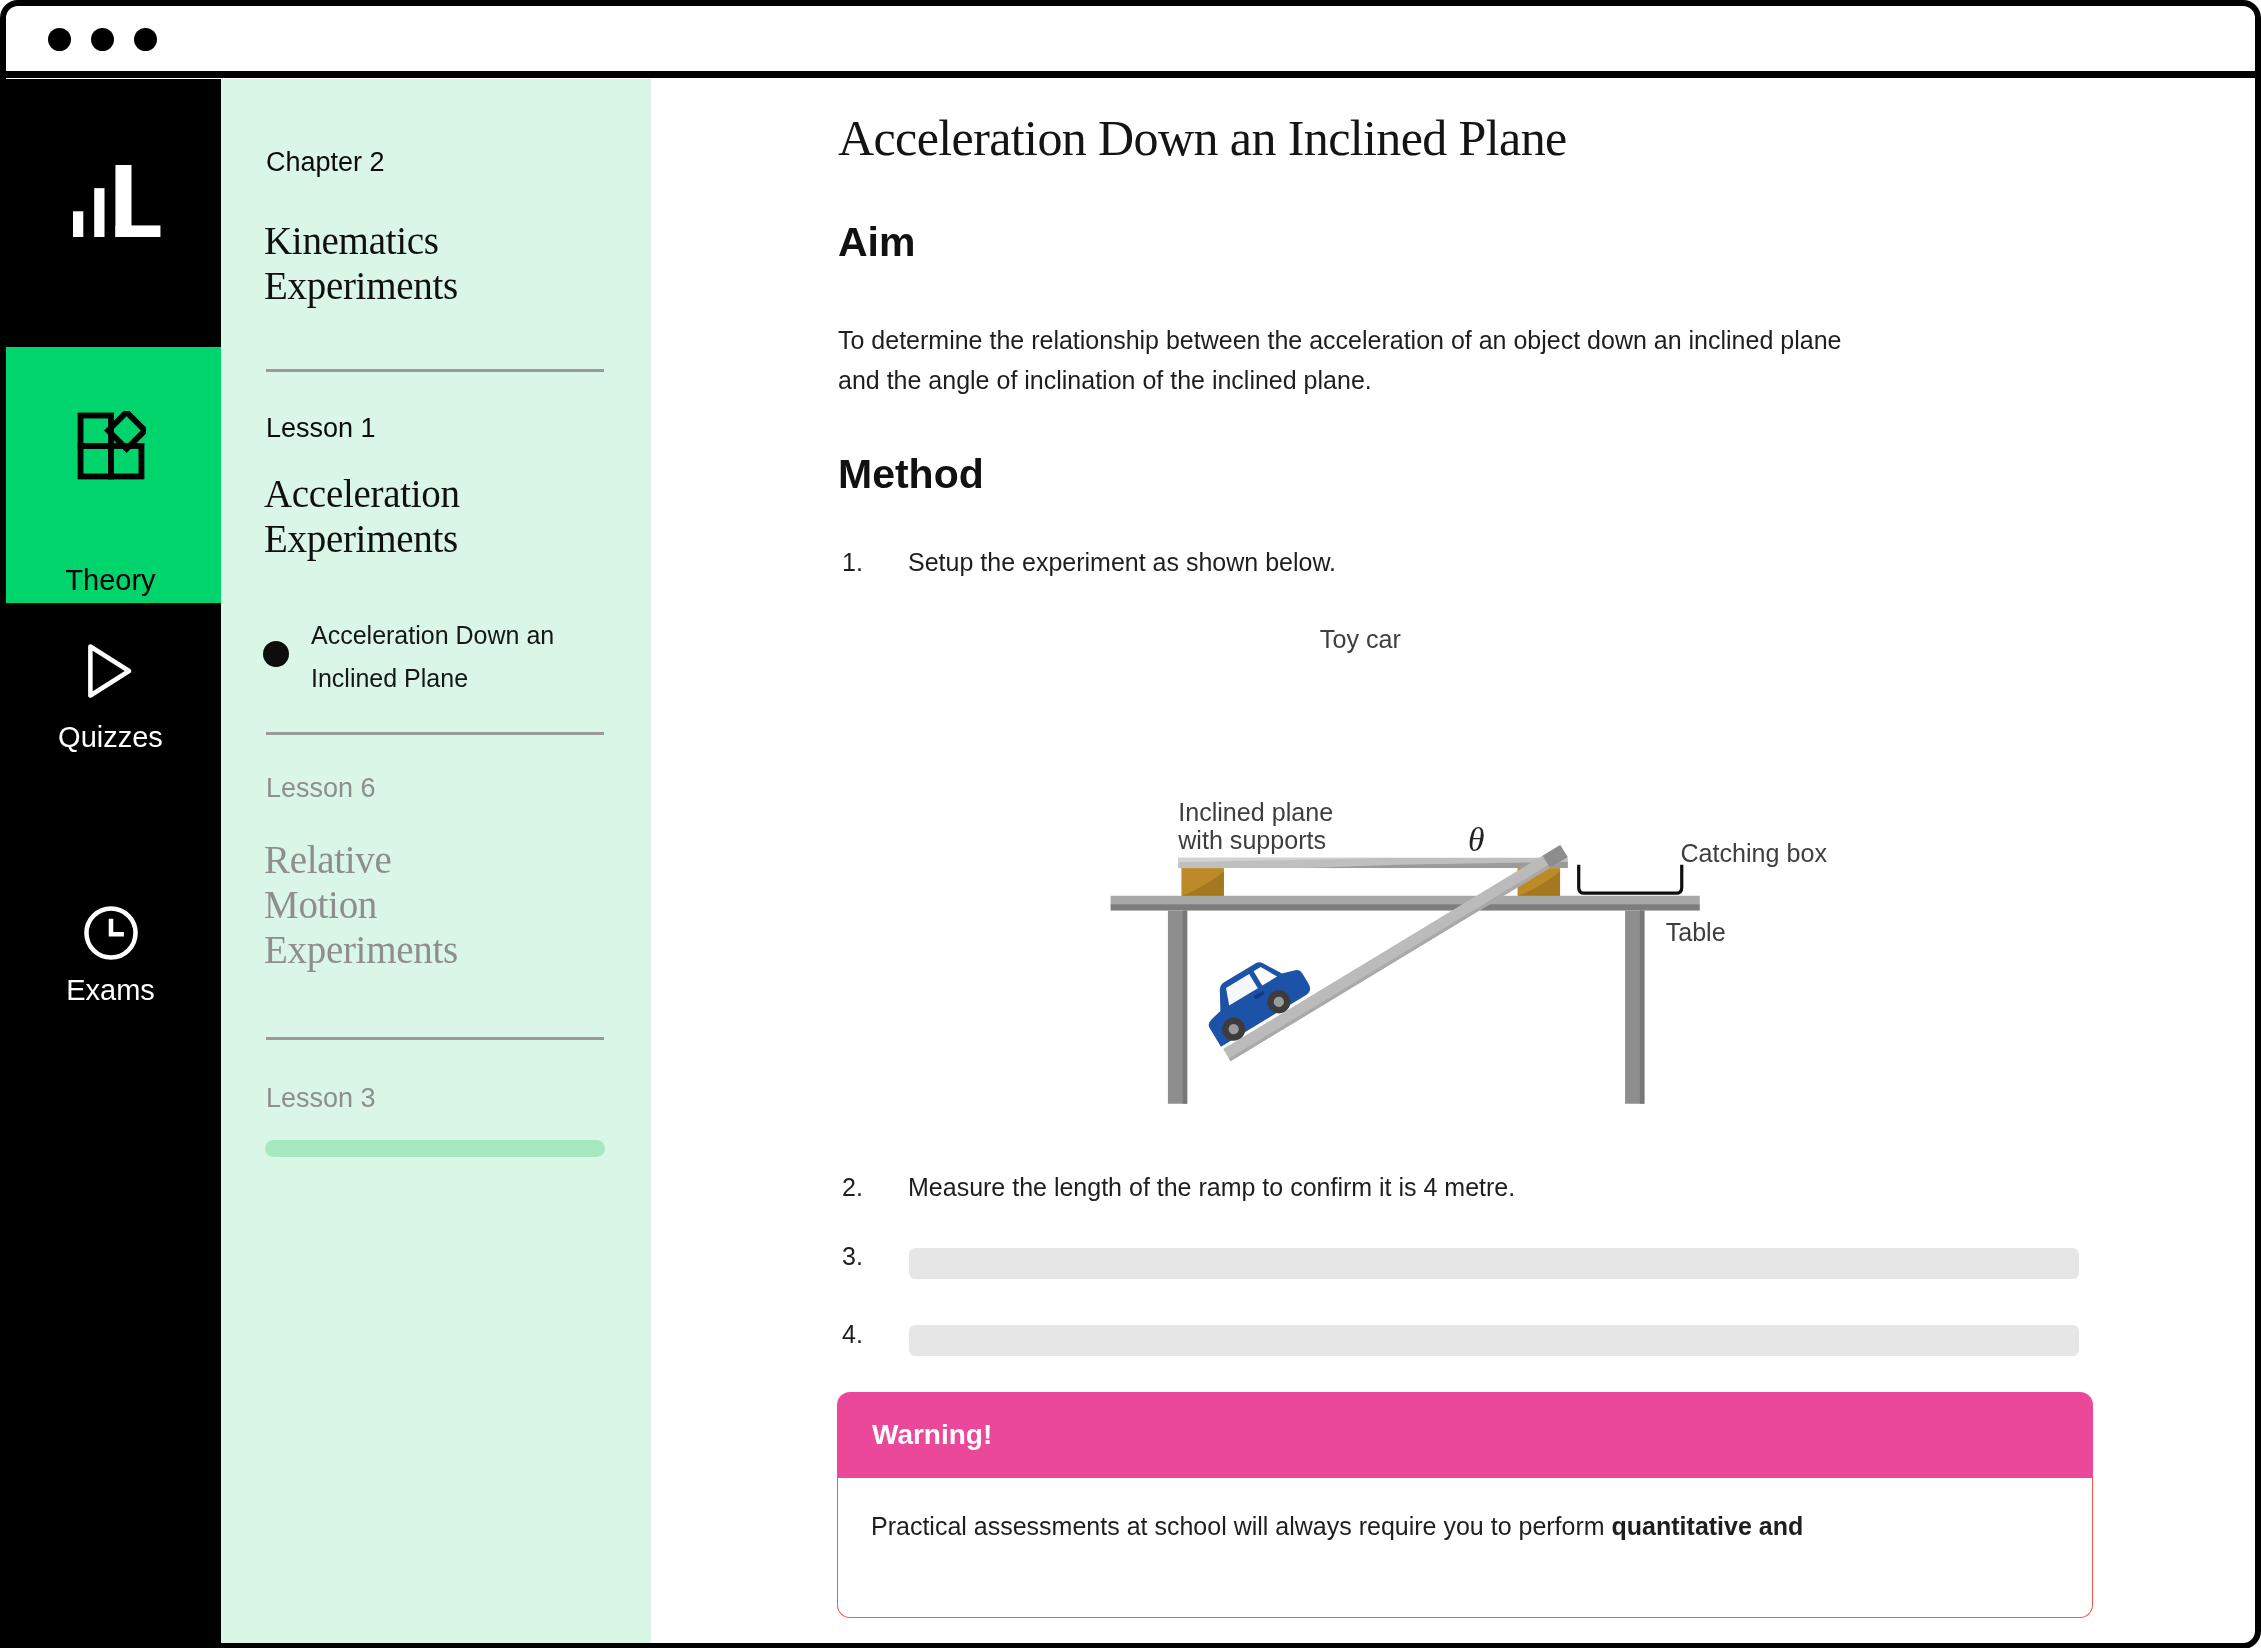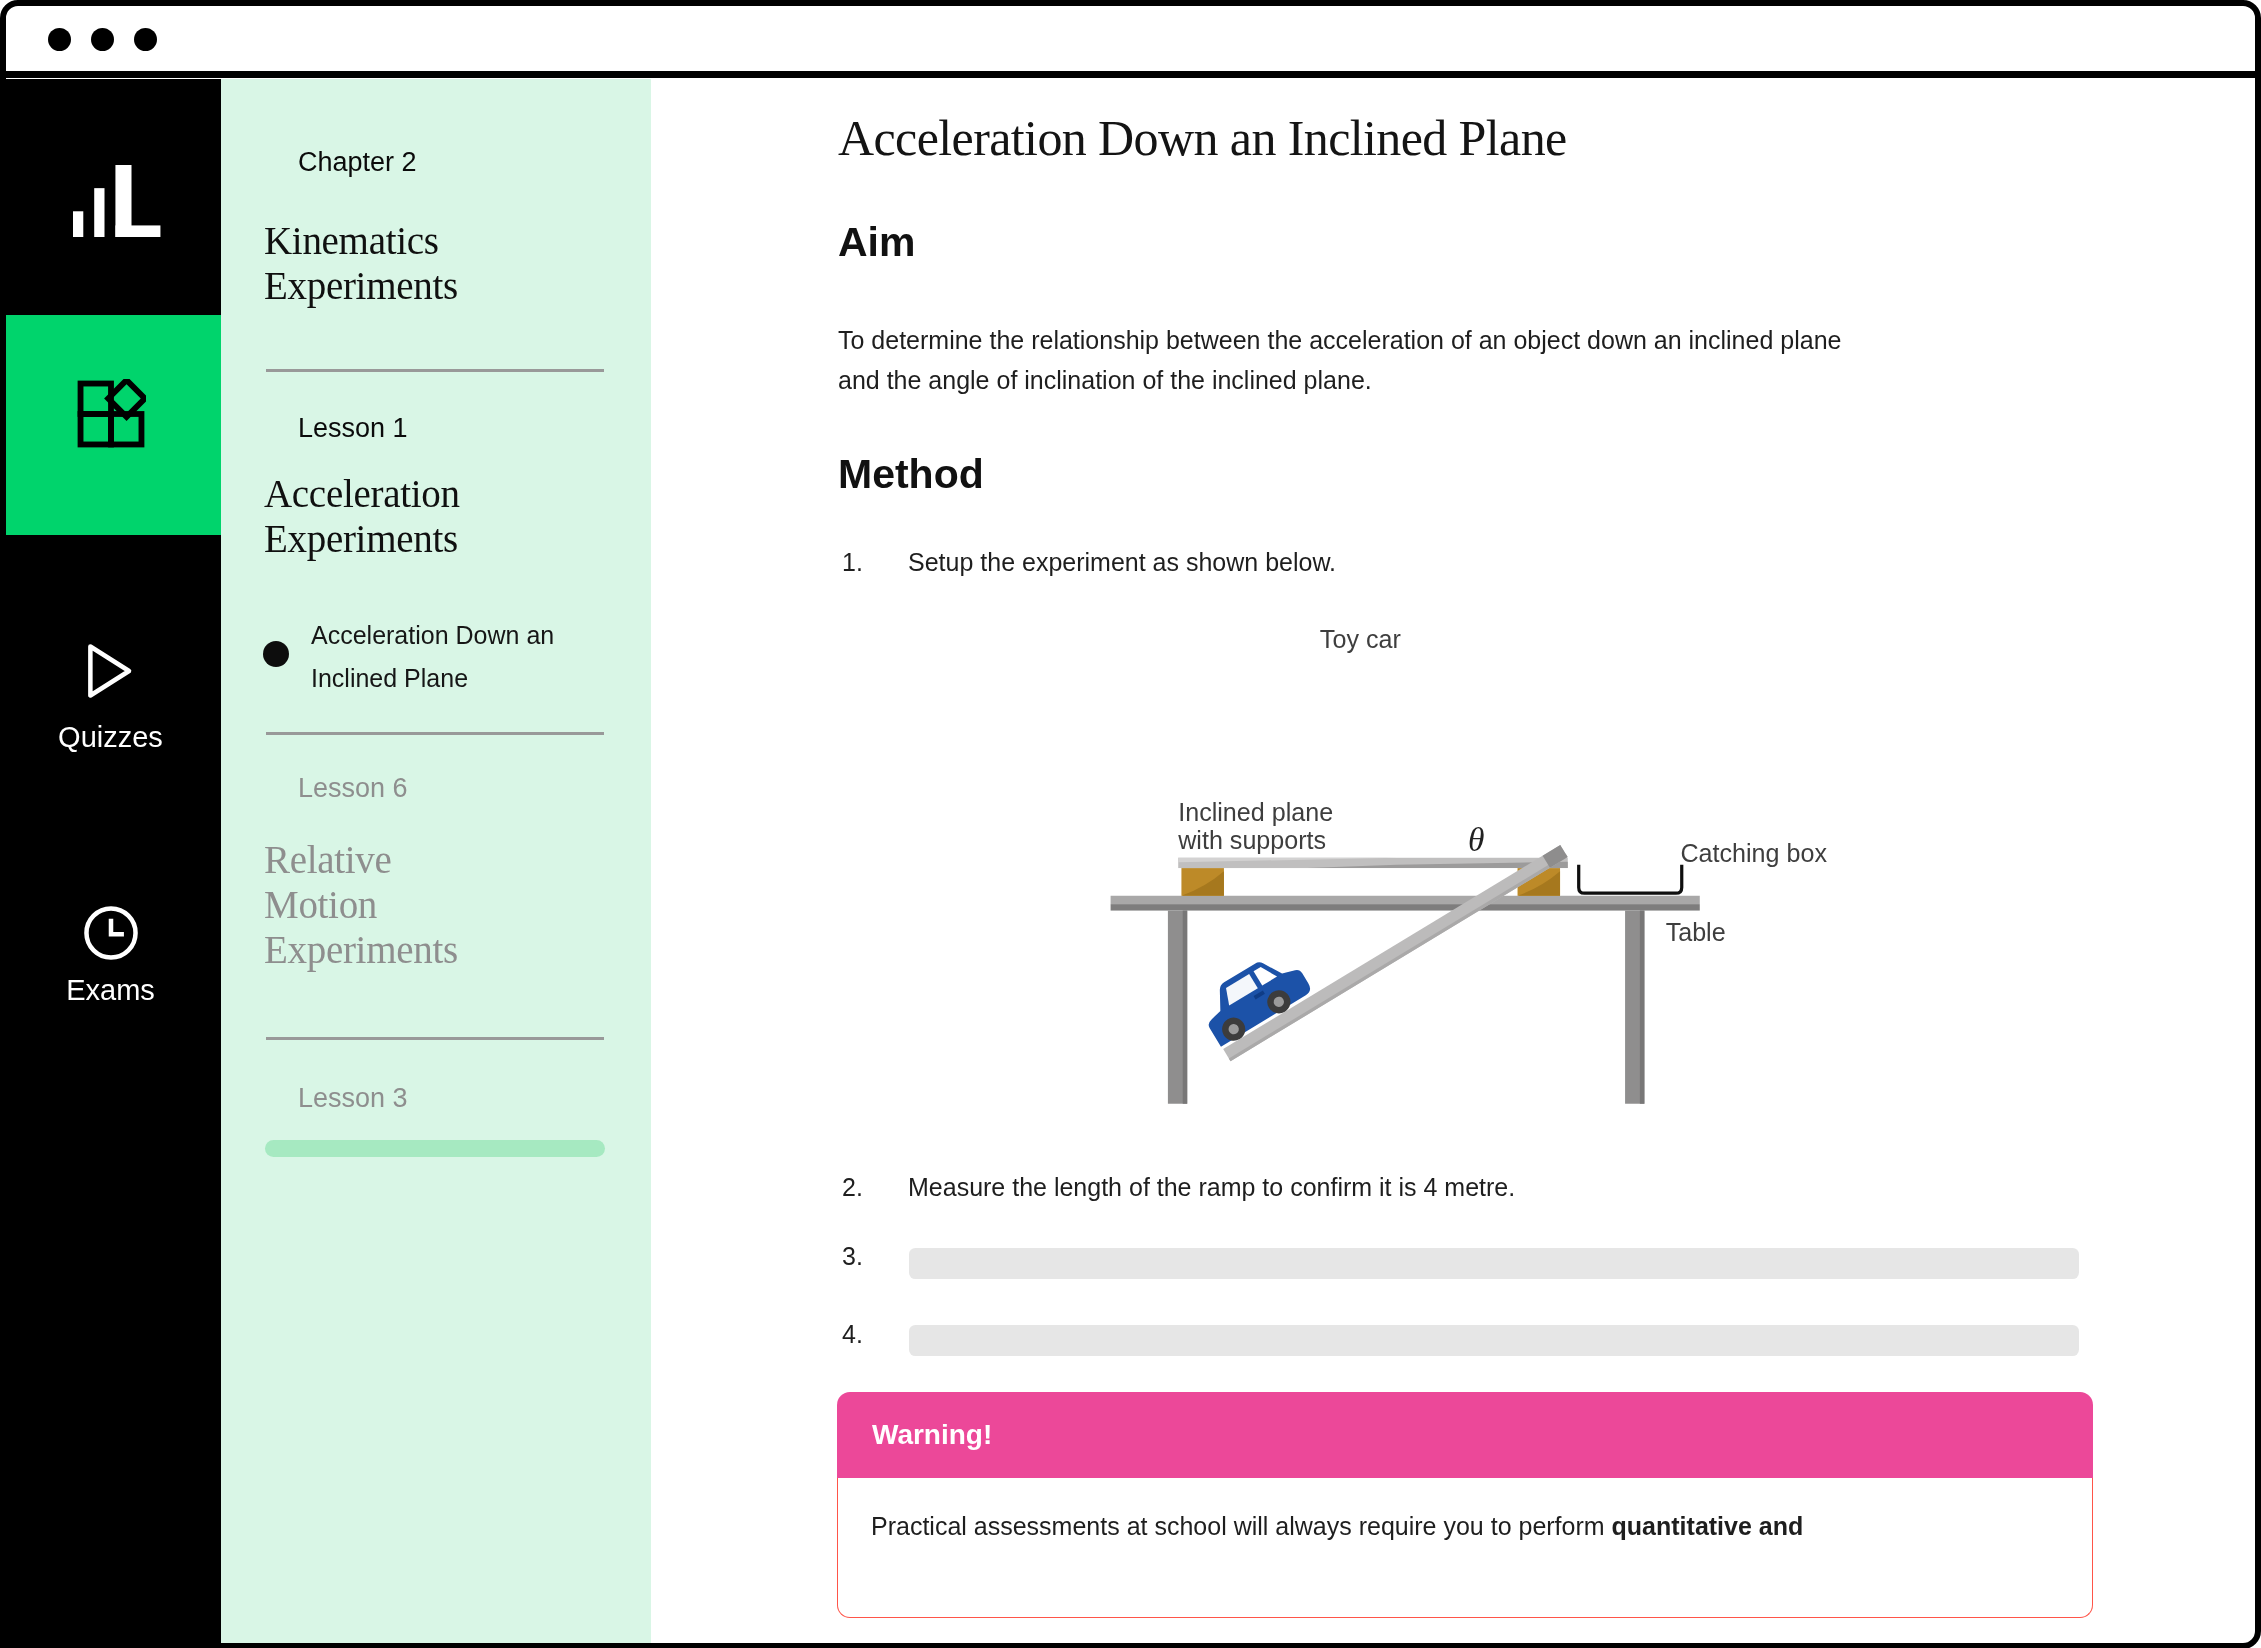--- a/index.html
+++ b/index.html
@@ -8,27 +8,27 @@
   .window-frame{position:absolute;inset:0;border:6.4px solid #000;border-radius:18px;
         pointer-events:none;z-index:60;}
   
   .titlebar{position:absolute;left:0;top:0;width:2261px;height:71px;background:#fff;
         border-bottom:7.7px solid #000;z-index:5;}
   .dot{position:absolute;top:28px;width:23px;height:23px;border-radius:50%;background:#000;}
   
   .app-sidebar{position:absolute;left:0;top:79px;width:221px;height:1570px;background:#000;z-index:4;}
   .logo{position:absolute;left:65px;top:86px;}
   .nav-item{position:absolute;left:0;width:221px;text-align:center;}
-  .nav-theory{top:236px;height:220px;background:#00D46C;}
+  .nav-theory{top:268px;height:256px;background:#00D46C;}
   .nav-theory .nav-label{color:#000;}
   .nav-icon{position:absolute;left:50%;transform:translateX(-50%);}
   .nav-label{position:absolute;left:0;width:100%;font-size:29px;color:#fff;}
   
   .lesson-sidebar{position:absolute;left:221px;top:79px;width:430px;height:1570px;background:#D9F6E6;z-index:3;}
-  .ls-eyebrow{position:absolute;left:45px;font-size:27px;color:#0B0B0B;margin-left:32px;}
+  .ls-eyebrow{position:absolute;left:45px;font-size:27px;color:#0B0B0B;}
   .ls-eyebrow.muted,.ls-title.muted{color:#8E8E8E;}
   .ls-title{position:absolute;left:43px;font-family:"Liberation Serif","DejaVu Serif",serif;
         font-size:39px;color:#101010;letter-spacing:-0.3px;}
   .ls-divider{position:absolute;left:45px;width:338px;height:3.2px;background:#999;}
   .ls-topic{position:absolute;left:90px;font-size:25px;line-height:43px;color:#161616;}
   .ls-bullet{position:absolute;left:42px;width:26px;height:26px;border-radius:50%;background:#0d0d0d;}
   .progress-bar{position:absolute;left:44px;top:1061px;width:340px;height:17.4px;border-radius:9px;background:#A6E9C1;}
   
   .content{position:absolute;left:651px;top:79px;width:1610px;height:1570px;background:#fff;}
   .doc-title{position:absolute;left:187px;top:30px;font-family:"Liberation Serif","DejaVu Serif",serif;

